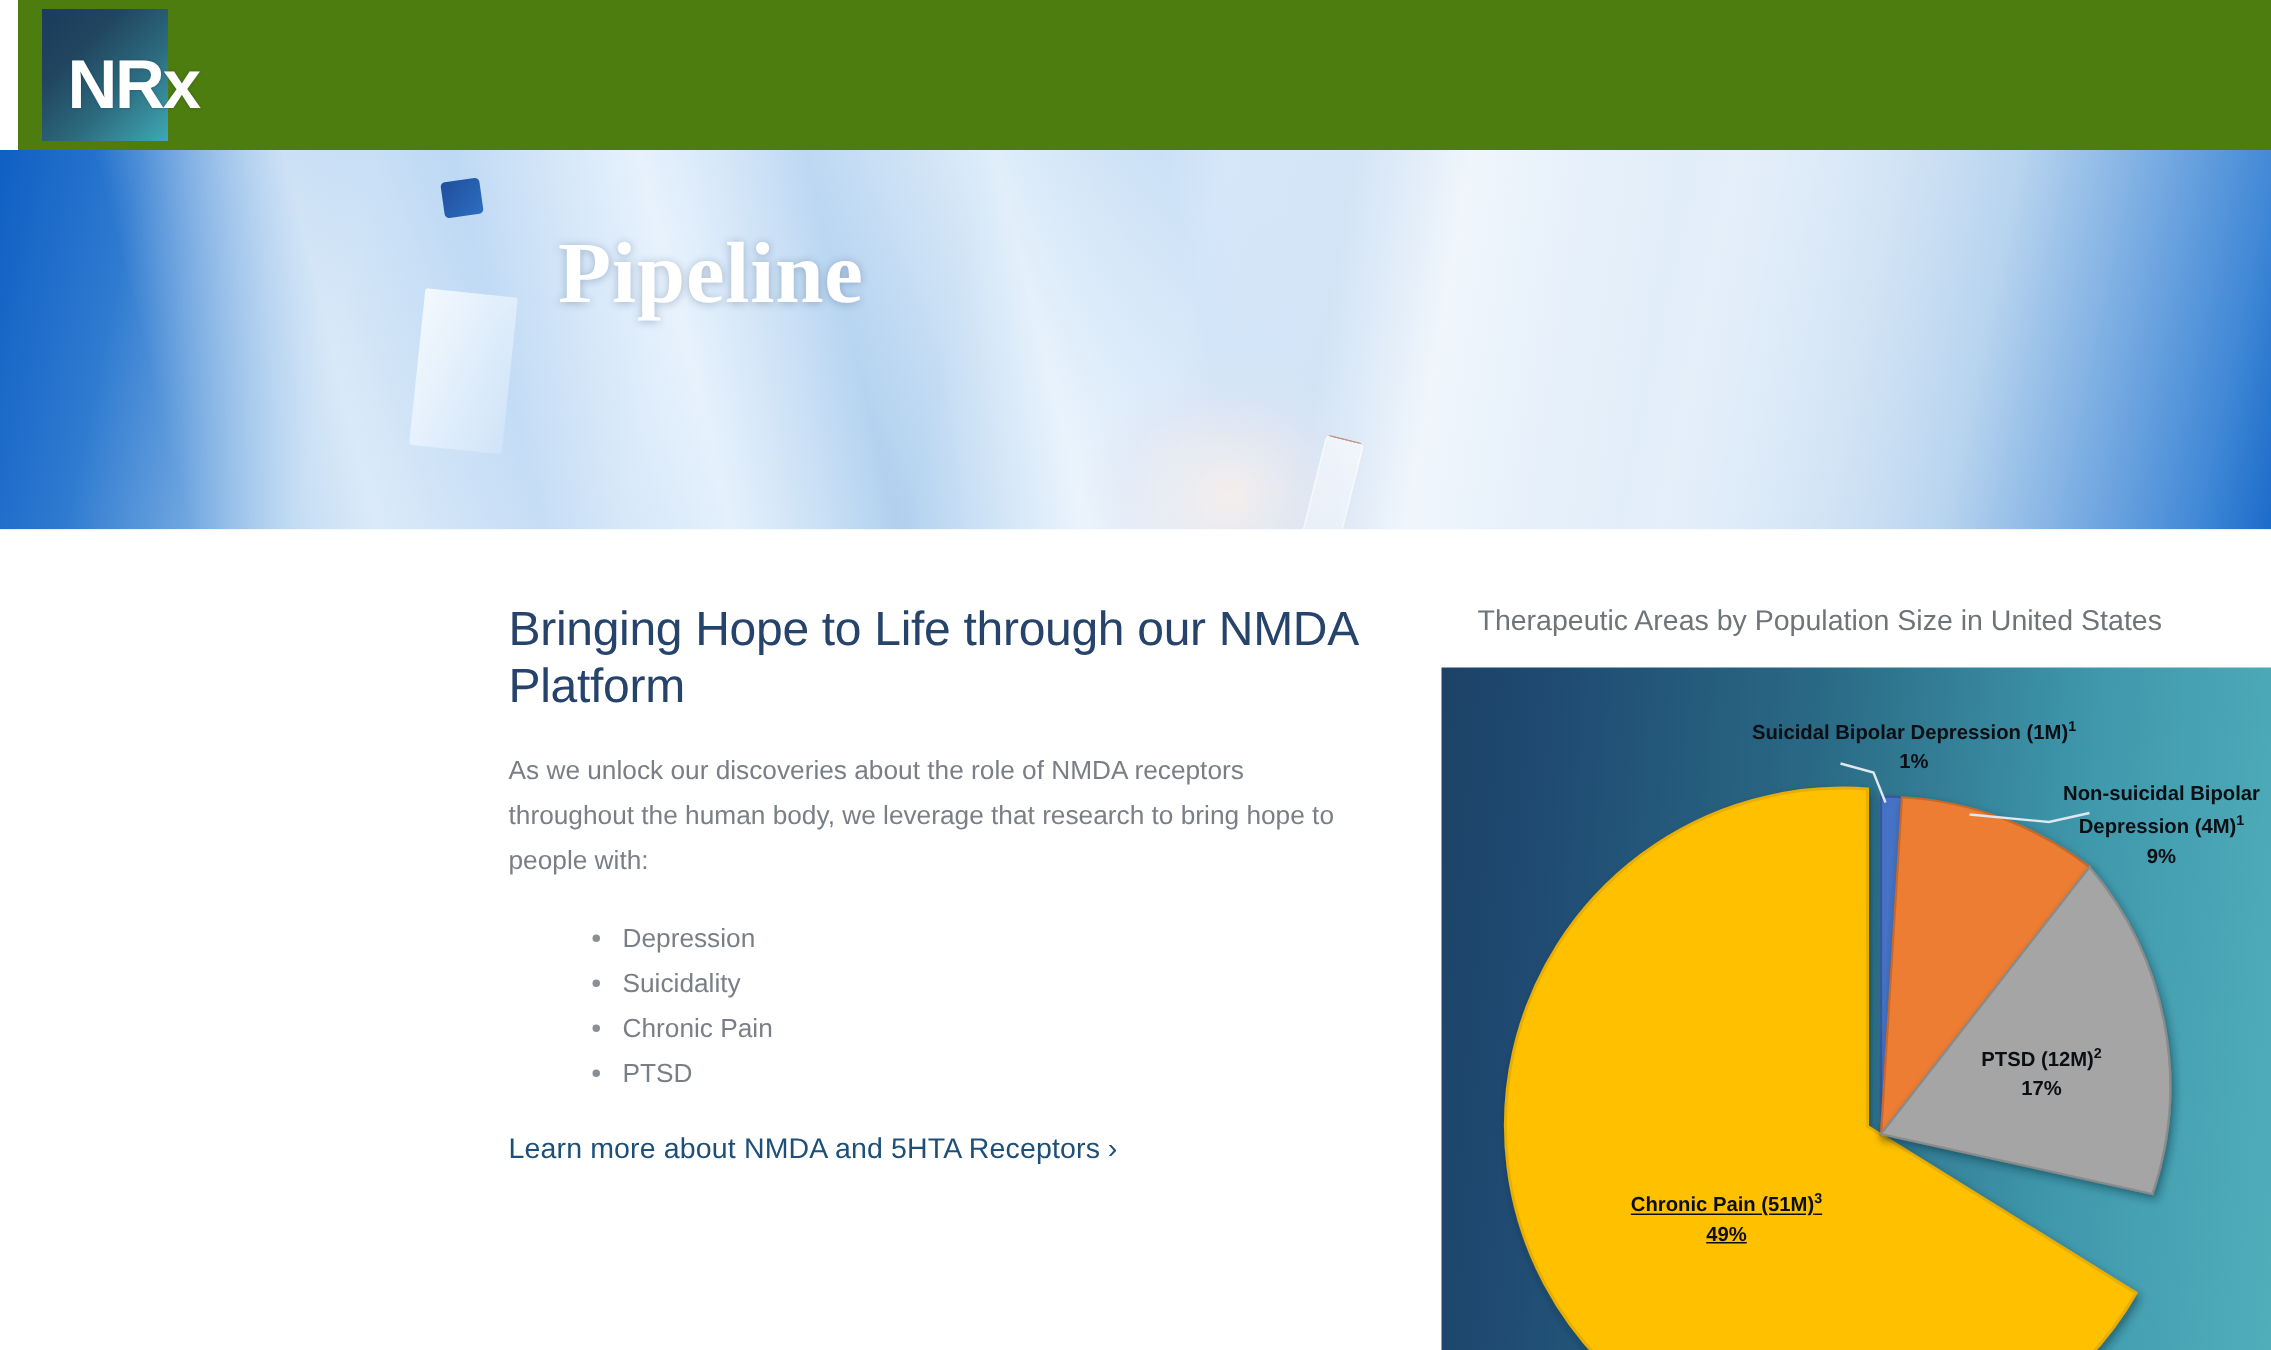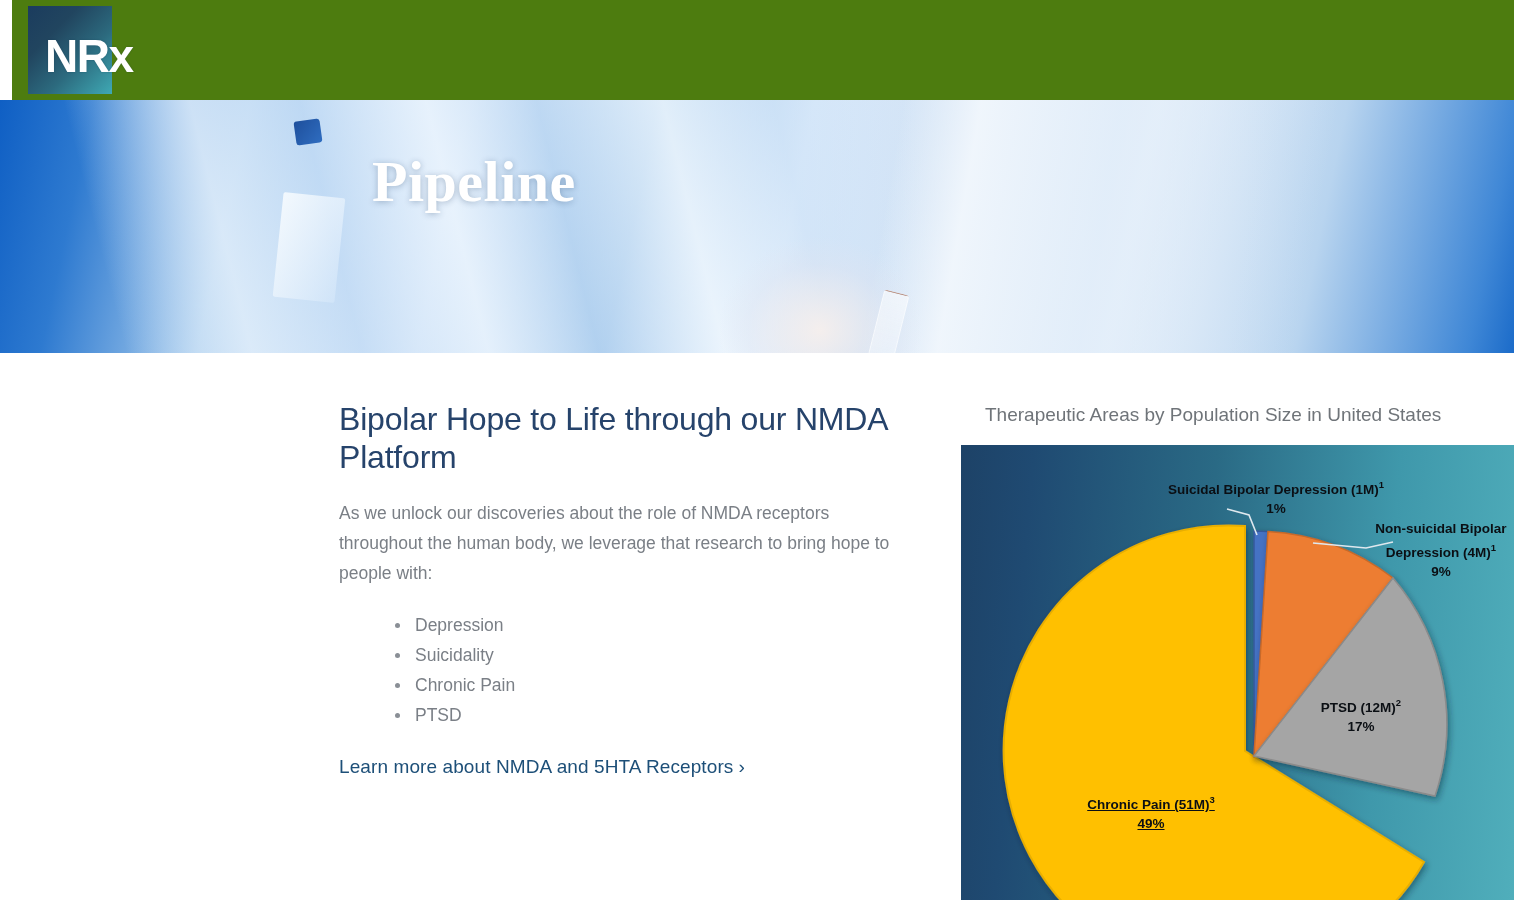--- a/index.html
+++ b/index.html
@@ -193,21 +193,21 @@
     <div class="hero-pocket"></div>
     <div class="hero-badge"></div>
     <div class="hero-tube"></div>
   </div>
   <h1 class="hero-title">Pipeline</h1>
 </div>
 
 <div class="main">
 
   <div class="left-col">
-    <h2 class="section-heading">Bipolar Hope to Life through our NMDA Platform</h2>
+    <h2 class="section-heading">Bringing Hope to Life through our NMDA Platform</h2>
     <p class="body-text">As we unlock our discoveries about the role of NMDA receptors throughout the human body, we leverage that research to bring hope to people with:</p>
 
     <ul class="cond-list">
       <li>Depression</li>
       <li>Suicidality</li>
       <li>Chronic Pain</li>
       <li>PTSD</li>
     </ul>
 
     <a class="learn-link" href="#"><span>Learn more about NMDA and 5HT</span><span>A Receptors</span><span class="chev">›</span></a>

